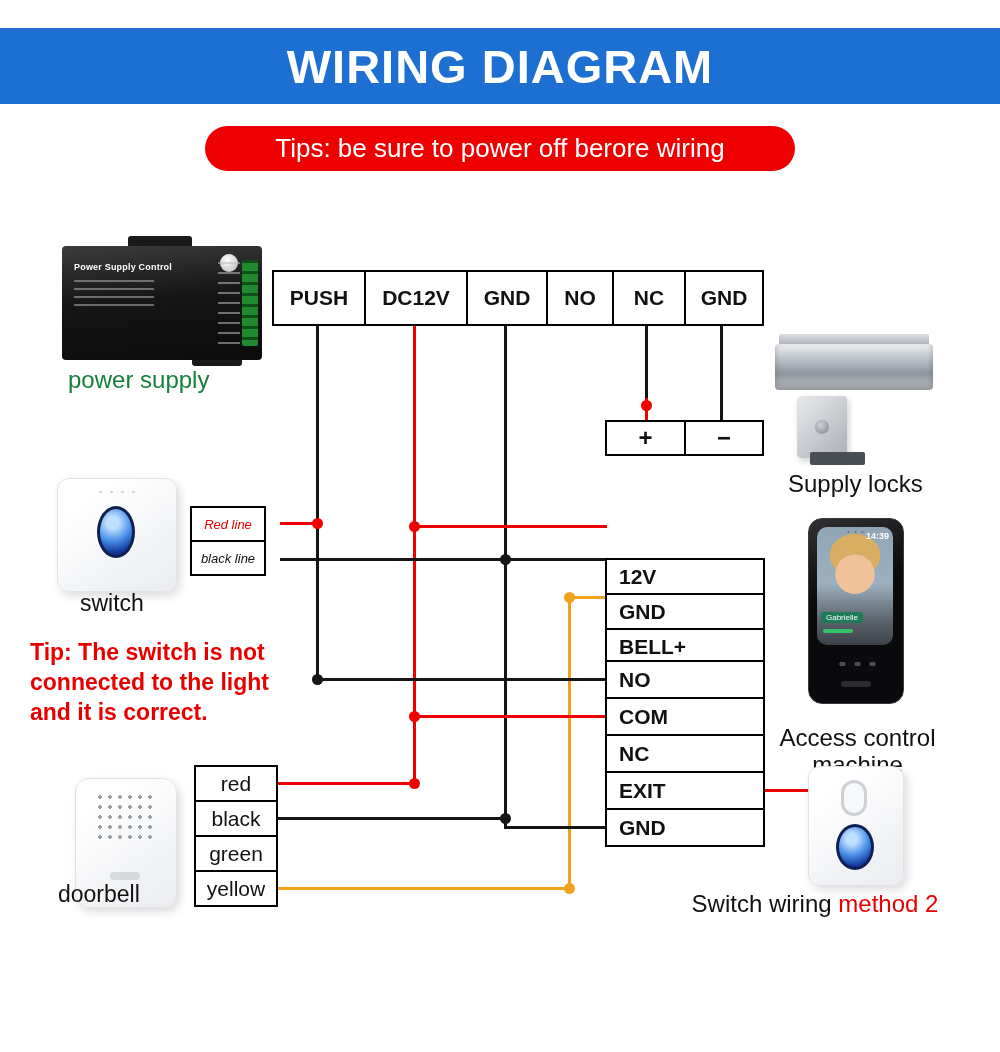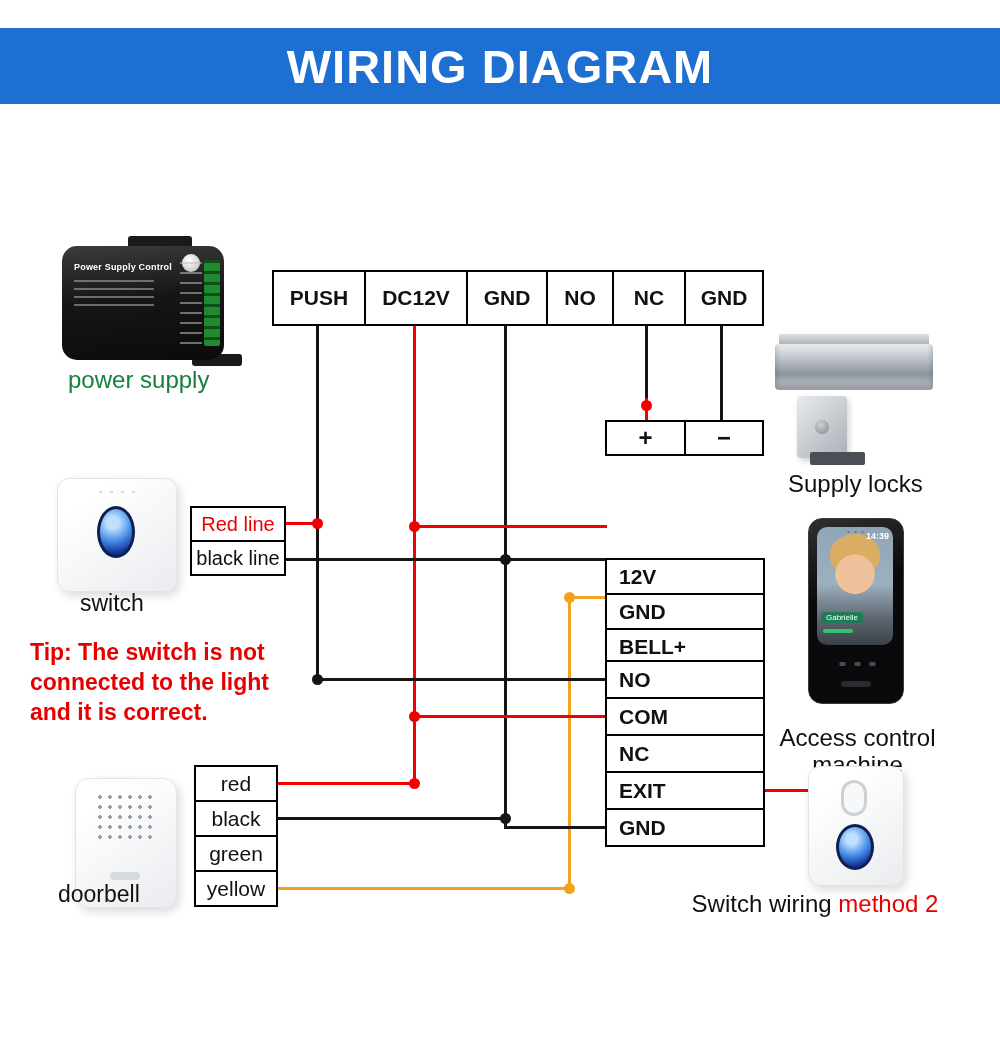--- a/index.html
+++ b/index.html
@@ -26,32 +26,32 @@
   .col{position:absolute;display:flex;flex-direction:column;z-index:3;}
   .cell{border:2px solid #000;background:#fff;box-sizing:border-box;display:flex;align-items:center;}
   .row .cell{justify-content:center;margin-left:-2px;}
   .row .cell:first-child{margin-left:0;}
   .col .cell{margin-top:-2px;}
   .col .cell:first-child{margin-top:0;}
   .tcell{height:56px;font-weight:700;font-size:21px;}
   .lcell{height:36px;font-weight:700;font-size:24px;}
   .gcell{width:160px;height:37px;font-weight:700;font-size:21px;padding-left:12px;justify-content:flex-start;}
   .mcell{width:160px;height:39px;font-weight:700;font-size:21px;padding-left:12px;justify-content:flex-start;}
-  .scell{width:96px;height:36px;font-size:20px;justify-content:center;}
+  .scell{width:76px;height:36px;font-size:13px;justify-content:center;font-style:italic;}
   .dcell{width:84px;height:37px;font-size:21px;justify-content:center;}
   .redtext{color:#e80000;}
 
   
   .label{position:absolute;font-size:24px;color:#111;z-index:3;}
   .ps-label{color:#15803d;}
   .tipnote{position:absolute;left:30px;top:637px;color:#e80000;font-size:23px;font-weight:600;line-height:30px;z-index:3;}
 
   
-  .ps-body{position:absolute;left:62px;top:246px;width:162px;height:114px;z-index:3;
-           background:linear-gradient(175deg,#3c3c3c,#161616 45%,#0b0b0b);border-radius:15px;}
+  .ps-body{position:absolute;left:62px;top:246px;width:200px;height:114px;z-index:3;
+           background:linear-gradient(175deg,#3c3c3c,#161616 45%,#0b0b0b);border-radius:4px;}
   .ps-ear-top{position:absolute;left:128px;top:236px;width:64px;height:14px;background:#1a1a1a;border-radius:3px;z-index:2;}
   .ps-ear-bot{position:absolute;left:192px;top:354px;width:50px;height:12px;background:#1a1a1a;border-radius:3px;z-index:2;}
   .ps-text{position:absolute;left:12px;top:16px;color:#fff;font-size:9px;font-weight:700;letter-spacing:.2px;}
   .ps-lines{position:absolute;left:12px;top:34px;width:80px;height:30px;opacity:.65;
             background:repeating-linear-gradient(180deg,#9a9a9a 0 2px,transparent 2px 8px);}
   .ps-logo{position:absolute;right:24px;top:8px;width:18px;height:18px;border-radius:50%;
            background:radial-gradient(circle at 40% 35%,#ffffff,#b5b5b5);}
   .ps-term{position:absolute;right:4px;top:14px;width:16px;height:86px;border-radius:2px;
            background:repeating-linear-gradient(180deg,#0e4f17 0 3px,#1f8a30 3px 11px);}
   .ps-pins{position:absolute;right:22px;top:16px;width:22px;height:82px;opacity:.55;
@@ -112,20 +112,23 @@
   .sw2-btn{left:836px;top:824px;width:38px;height:46px;}
 </style>
 </head>
 <body>
 
 <div id="stage">
 
   <div class="header">
     <span>WIRING DIAGRAM</span>
   </div>
+  <div class="tips">
+    <span>Tips: be sure to power off berore wiring</span>
+  </div>
 
   <div class="ps-ear-top"></div>
   <div class="ps-ear-bot"></div>
   <div class="ps-body">
     <div class="ps-text">Power Supply Control</div>
     <div class="ps-lines"></div>
     <div class="ps-logo"></div>
     <div class="ps-pins"></div>
     <div class="ps-term"></div>
   </div>

